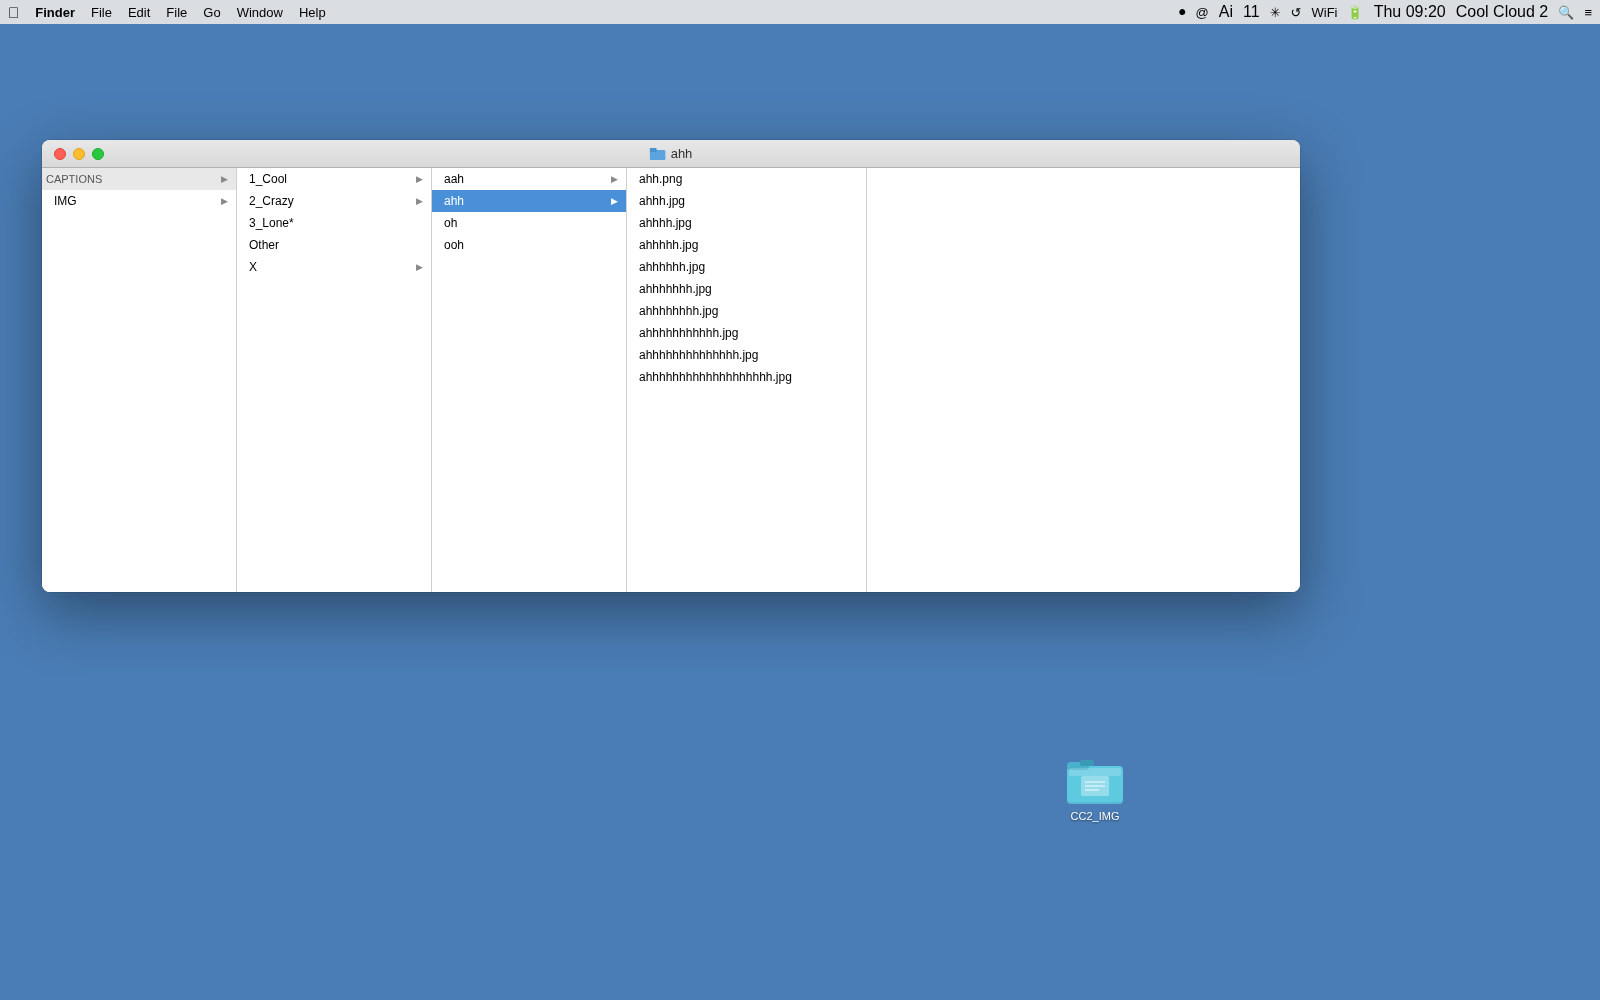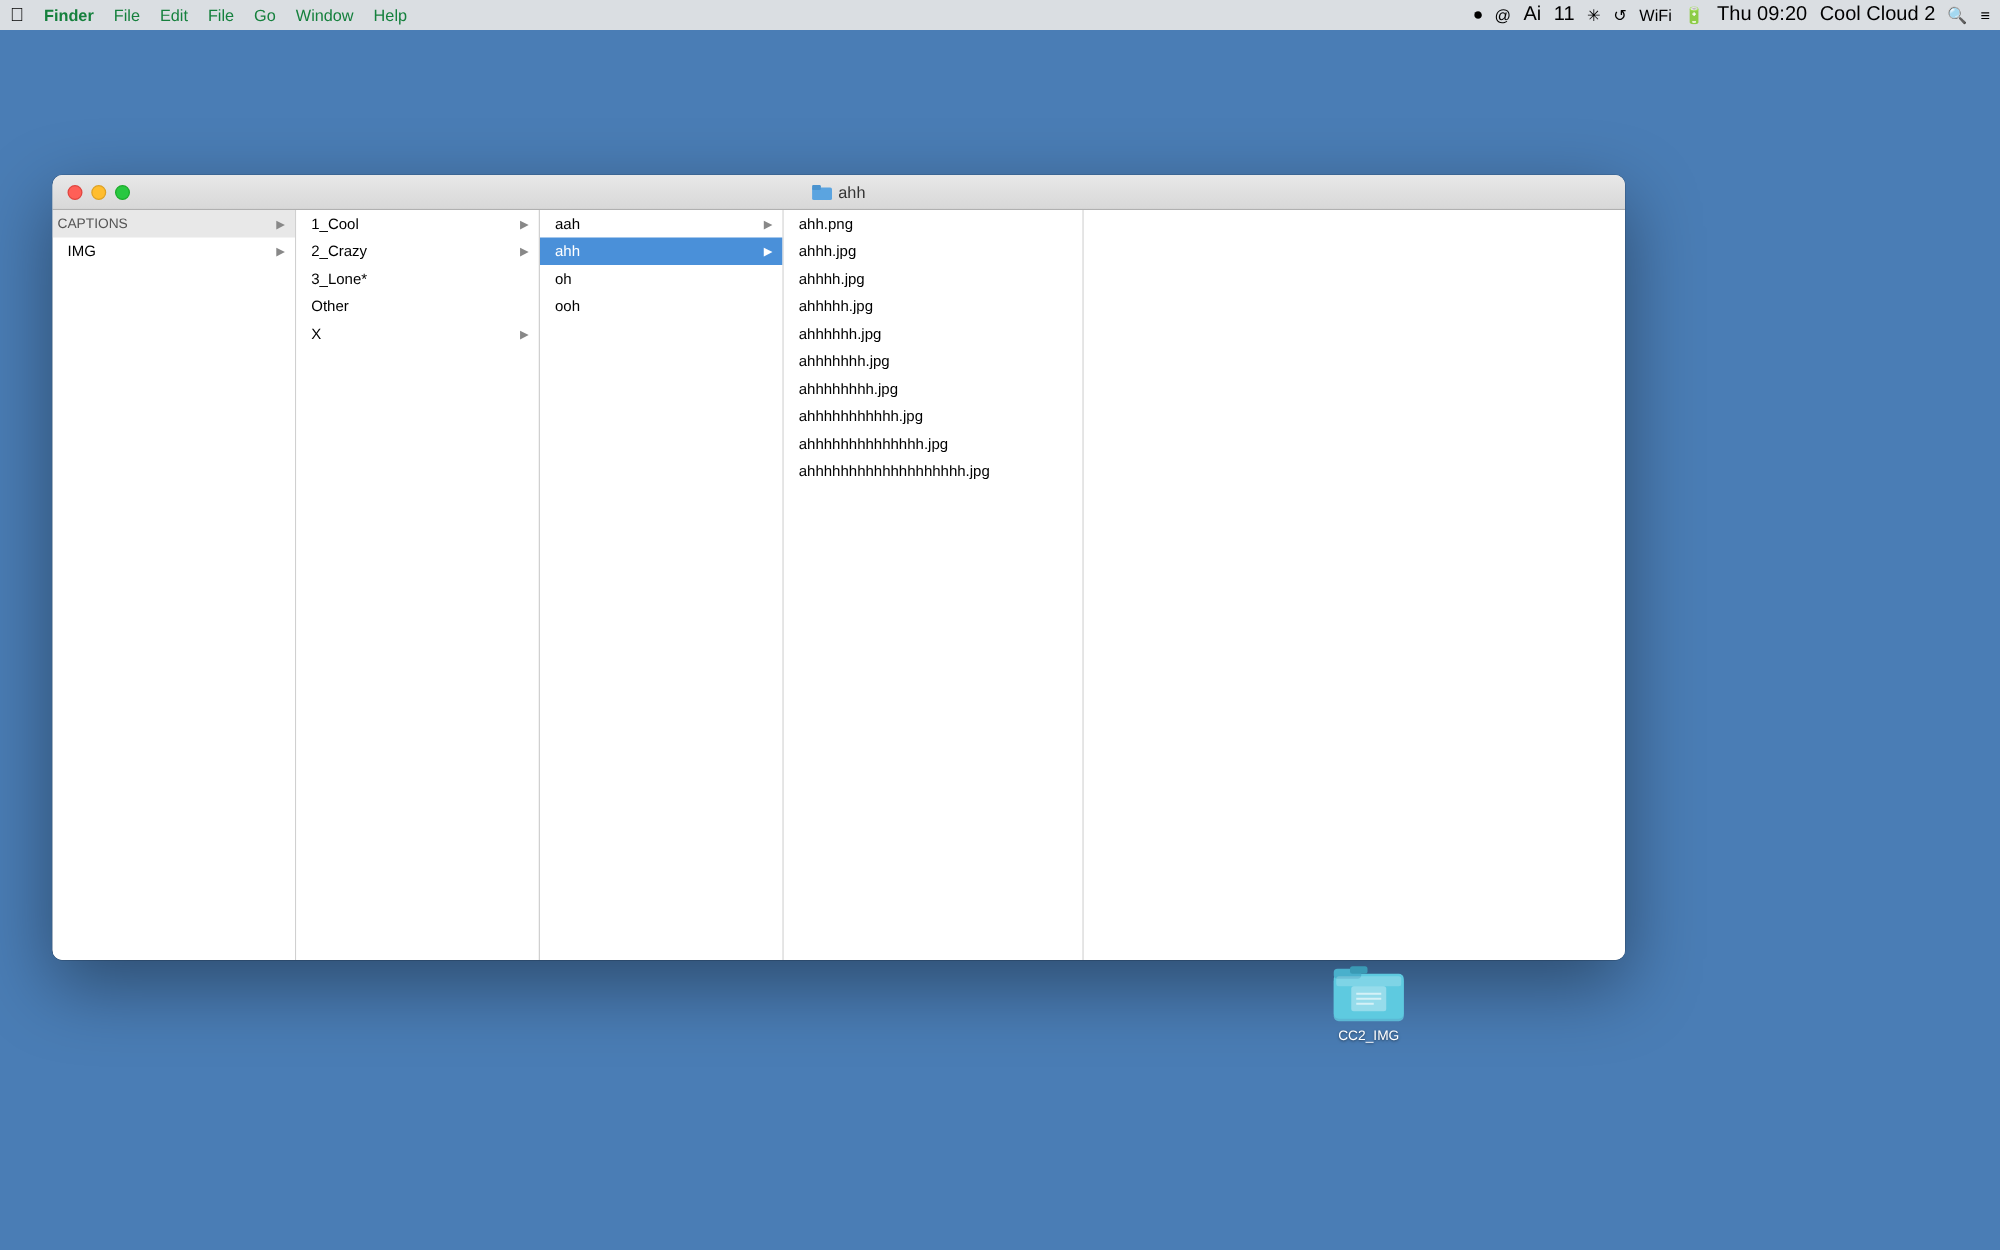--- a/index.html
+++ b/index.html
@@ -36,21 +36,21 @@
 
     .apple-logo {
       font-size: 15px;
       font-weight: bold;
       cursor: default;
     }
 
     .menu-item {
       font-size: 13px;
       font-weight: 400;
-      color: #15803d;
+      color: #000000;
       cursor: default;
       text-align: right;
     }
 
     .menu-item.bold {
       font-weight: 600;
     }
 
     .menubar-right {
       margin-left: auto;
@@ -67,21 +67,21 @@
     .status-item {
       font-size: 16px;
     }
 
     
     .finder-window {
       position: absolute;
       top: 140px;
       left: 42px;
       width: 1258px;
-      height: 628px;
+      height: 452px;
       background: #fff;
       border-radius: 8px;
       box-shadow: 0 20px 60px rgba(0,0,0,0.4), 0 0 0 0.5px rgba(0,0,0,0.2);
       overflow: hidden;
       display: flex;
       flex-direction: column;
     }
 
     .window-titlebar {
       height: 28px;
@@ -333,21 +333,21 @@
         <span class="item-label">ahhhhhhhhhhhhhhhhhhh.jpg</span>
       </div>
     </div>
 
     <div class="column" style="flex:1;">
     </div>
 
   </div>
 </div>
 
-<div class="desktop-icon" style="bottom: 165px; right: 465px;">
+<div class="desktop-icon" style="bottom: 178px; right: 465px;">
   <svg width="60" height="50" viewBox="0 0 60 50">
 
     <rect x="2" y="12" width="56" height="36" rx="4" fill="#5bb8d4"></rect>
     <rect x="2" y="10" width="56" height="36" rx="4" fill="#5ecae0"></rect>
 
     <rect x="2" y="6" width="22" height="8" rx="3" fill="#4ab0cc"></rect>
 
     <rect x="4" y="12" width="52" height="8" rx="2" fill="rgba(255,255,255,0.2)"></rect>
 
     <rect x="15" y="4" width="14" height="6" rx="2" fill="#3a9ab5"></rect>

